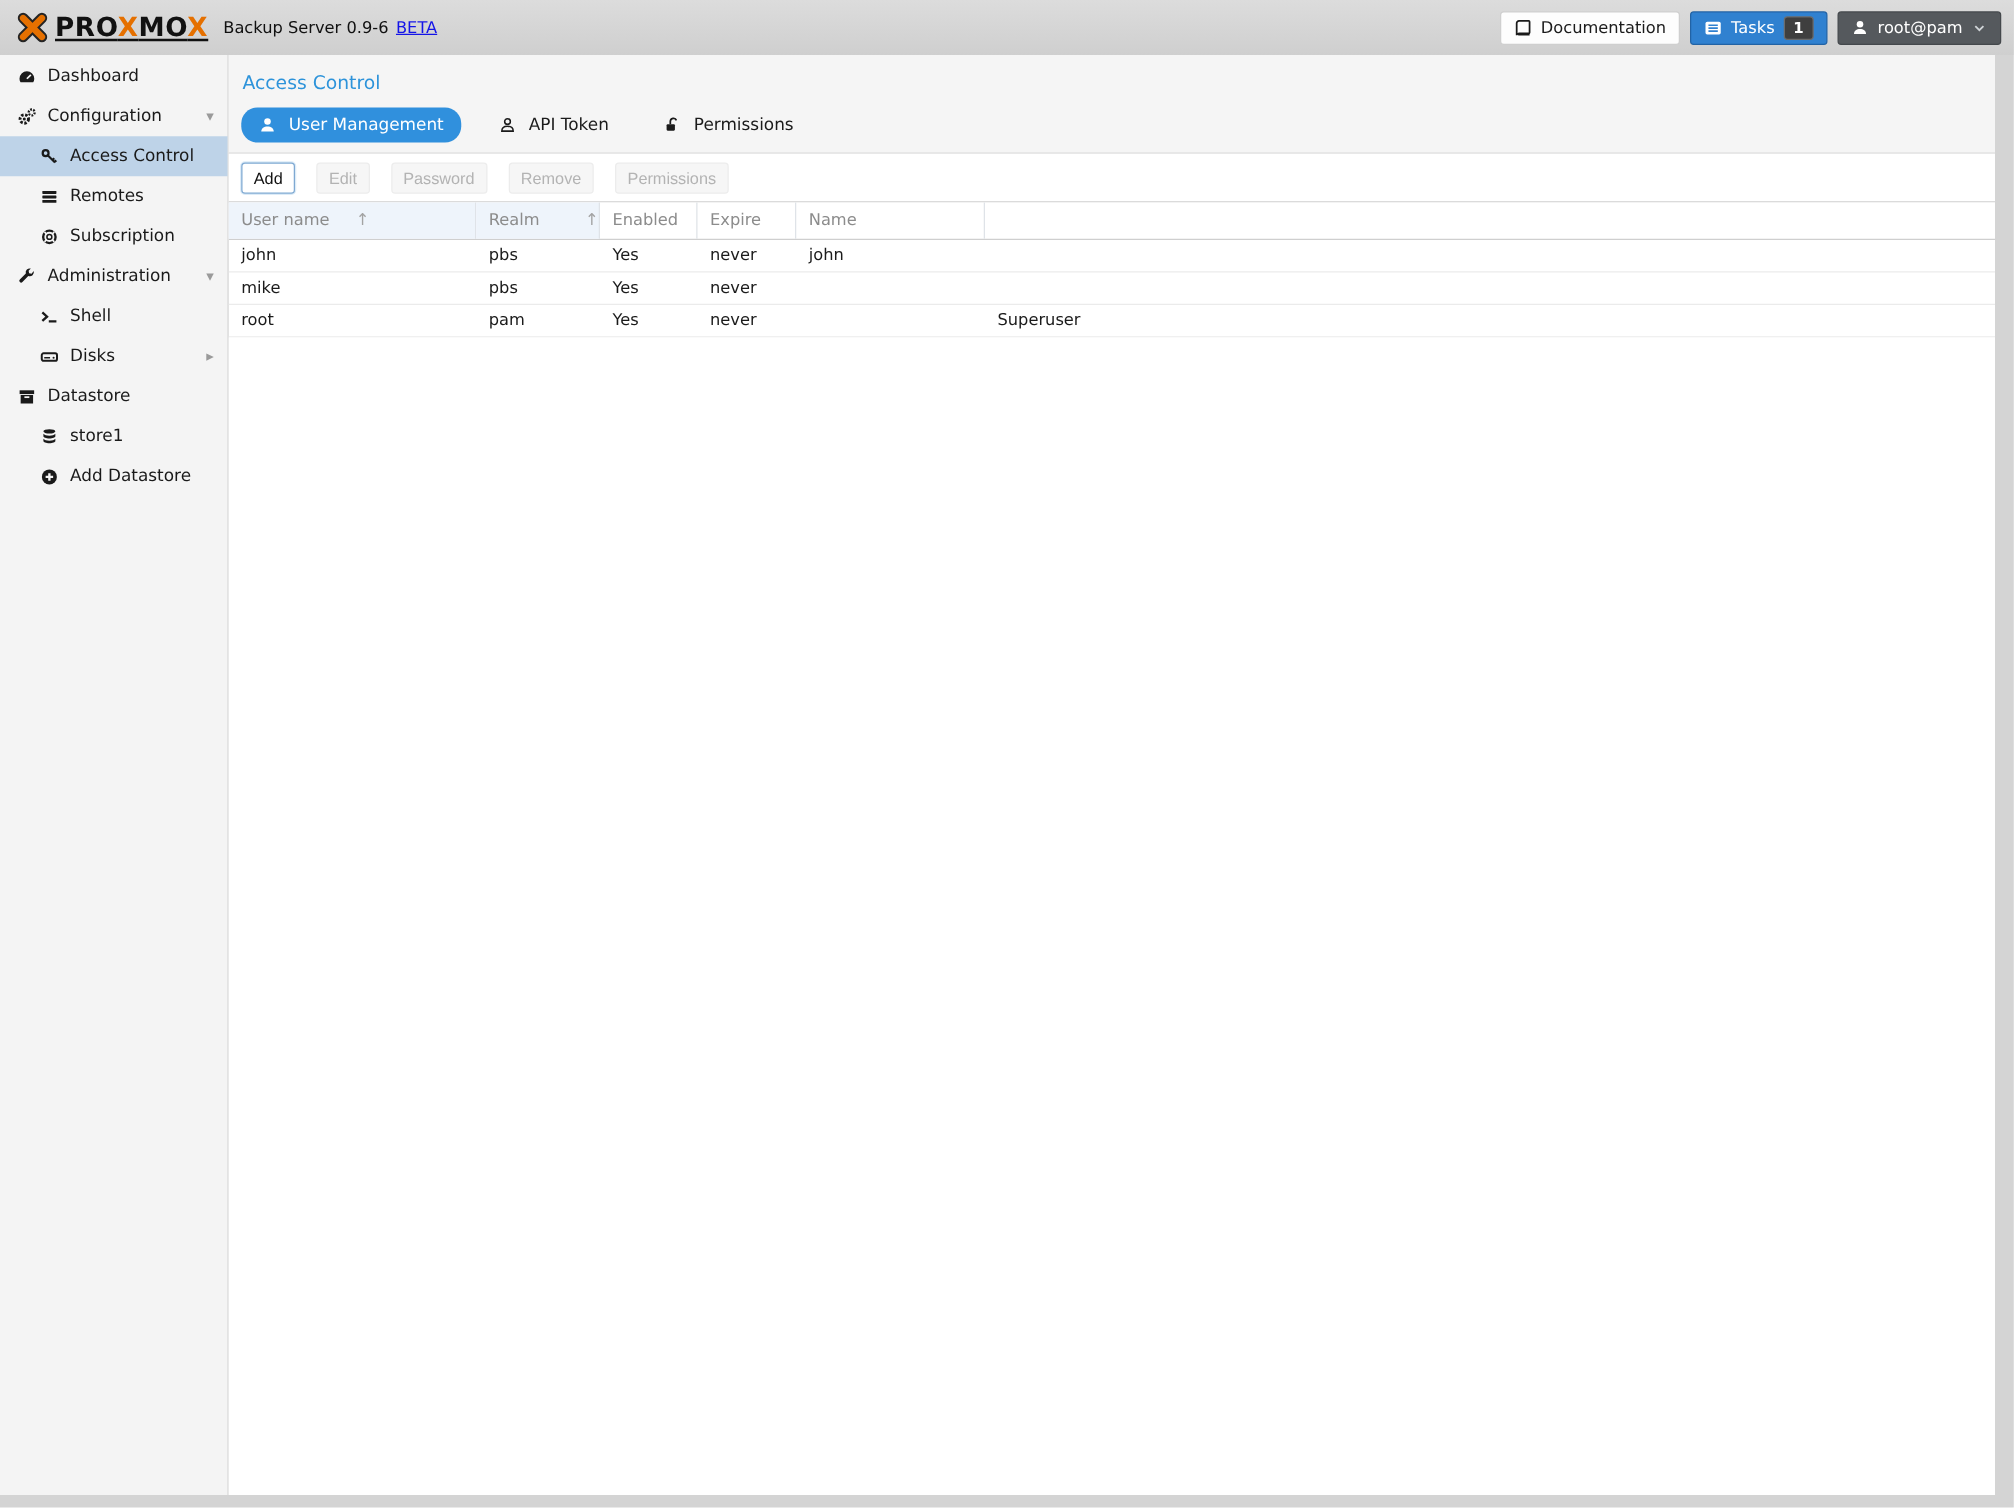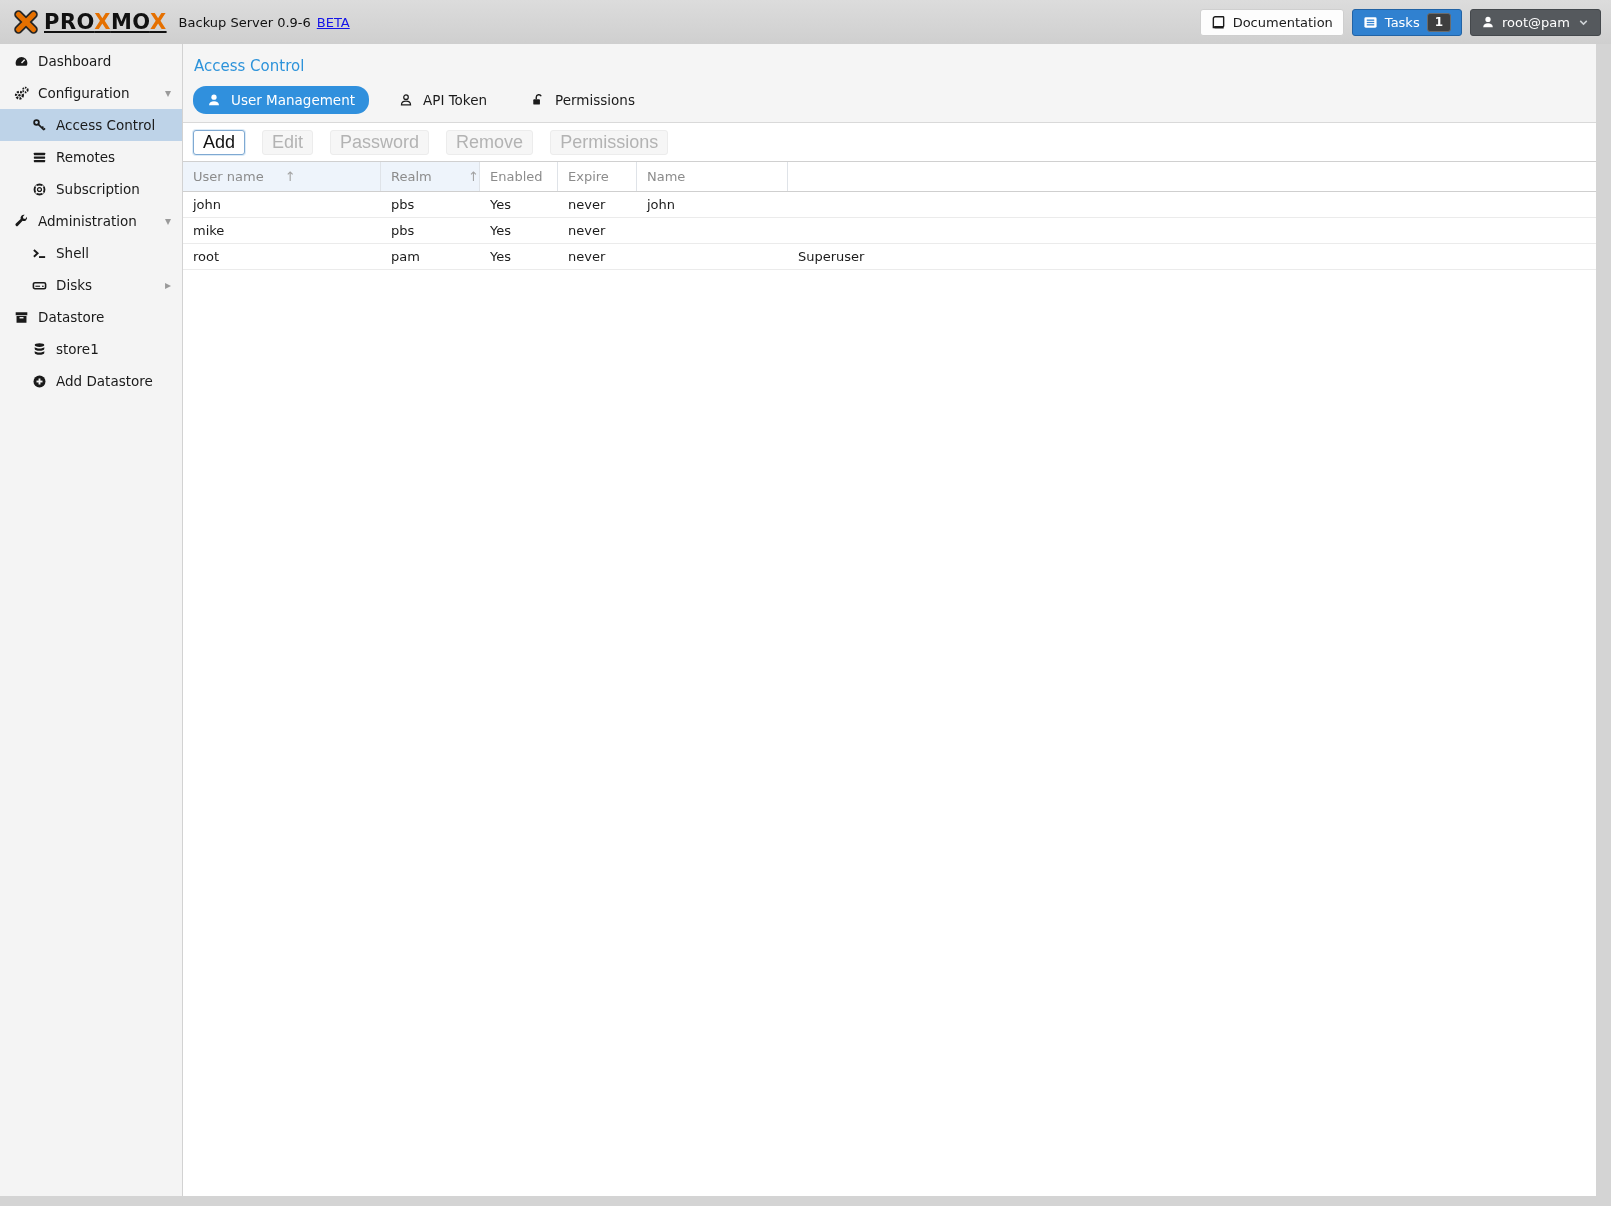--- a/index.html
+++ b/index.html
@@ -61,21 +61,21 @@
   .tabs { display:flex; align-items:center; gap:16px; padding:0 0 8px 10px; }
   .tab {
     display:flex; align-items:center; gap:10px;
     padding:5px 14px; border-radius:13px; cursor:pointer;
     font-size:13.5px; color:#1b1b1b; height:28px;
   }
   .tab.active { background:#3090dd; color:#fff; }
   
   .toolbar { background:#fff; padding:7px 0 6px 10px; display:flex; gap:17px; border-bottom:1px solid #d0d0d0; }
   .btn {
-    font-size:18px; padding:3px 9px; border-radius:3px; line-height:17px; cursor:pointer;
+    font-size:13px; padding:3px 9px; border-radius:3px; line-height:17px; cursor:pointer;
   }
   .btn.focused { background:#fff; border:1px solid #7fa9d2; box-shadow:0 0 0 1px #dcebf7; color:#111; }
   .btn.disabled { background:#f6f6f6; border:1px solid #ececec; color:#b3b3b3; cursor:default; }
   
   .grid-header { display:flex; height:30px; background:#fff; border-bottom:1px solid #cfcfcf; color:#8c8c8c; }
   .gh-cell {
     display:flex; align-items:center; padding-left:10px;
     border-right:1px solid #dfe3e8; cursor:pointer; overflow:hidden; white-space:nowrap;
   }
   .gh-cell.sorted { background:#eef4fb; }

